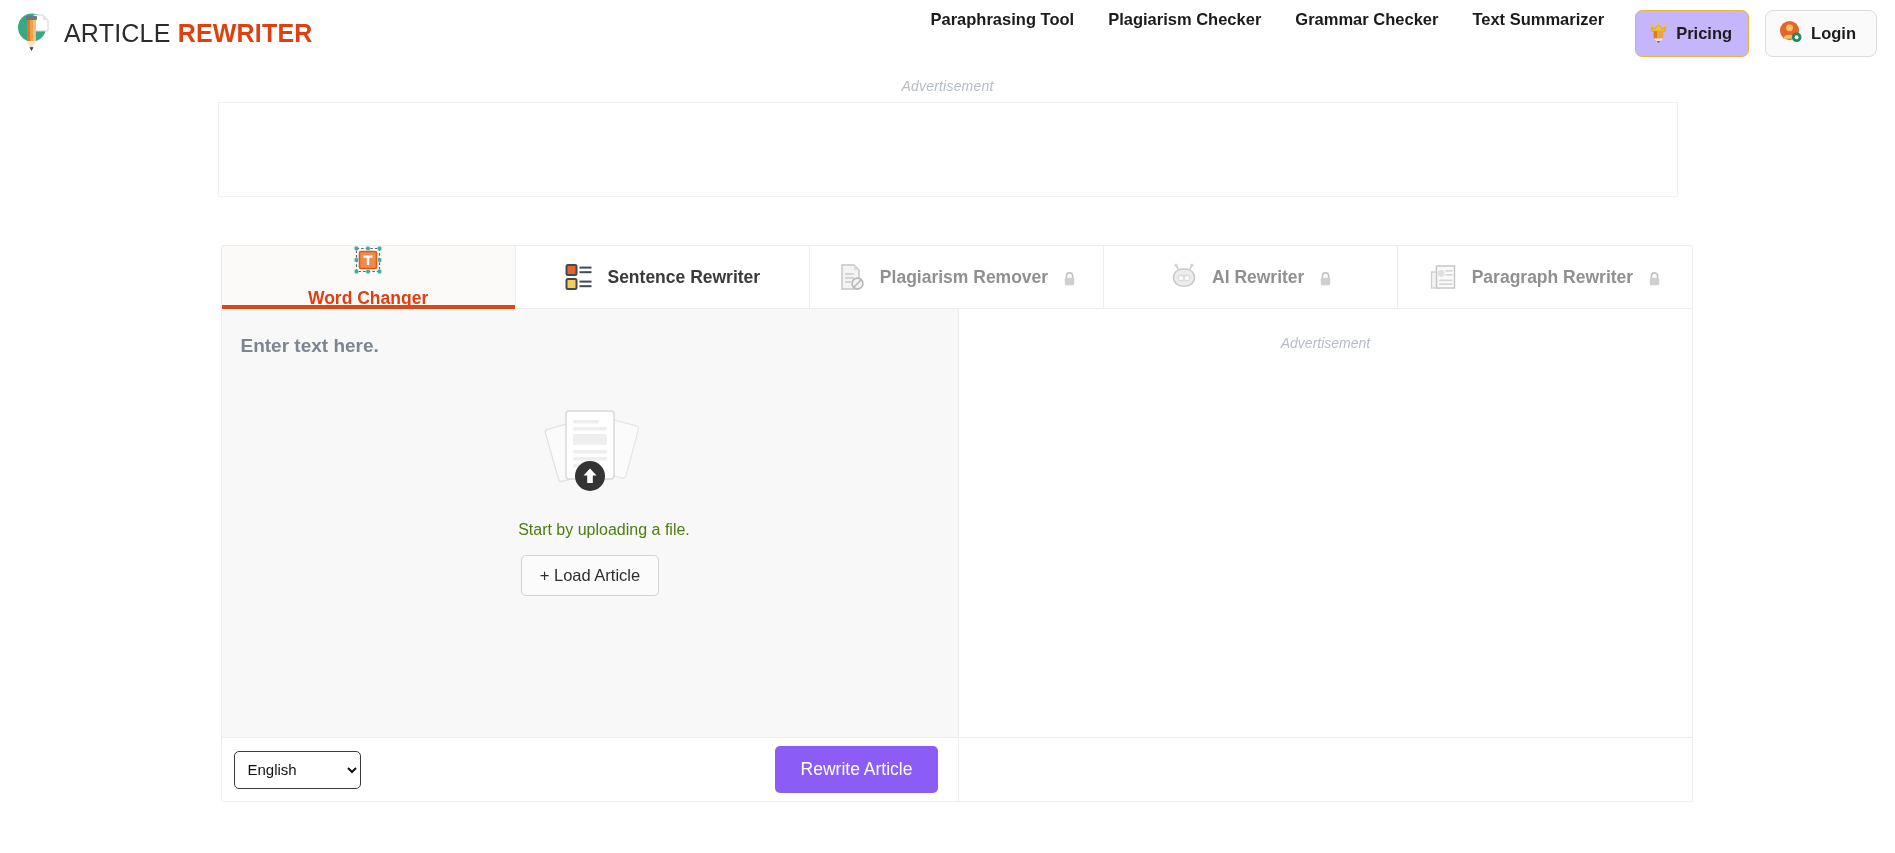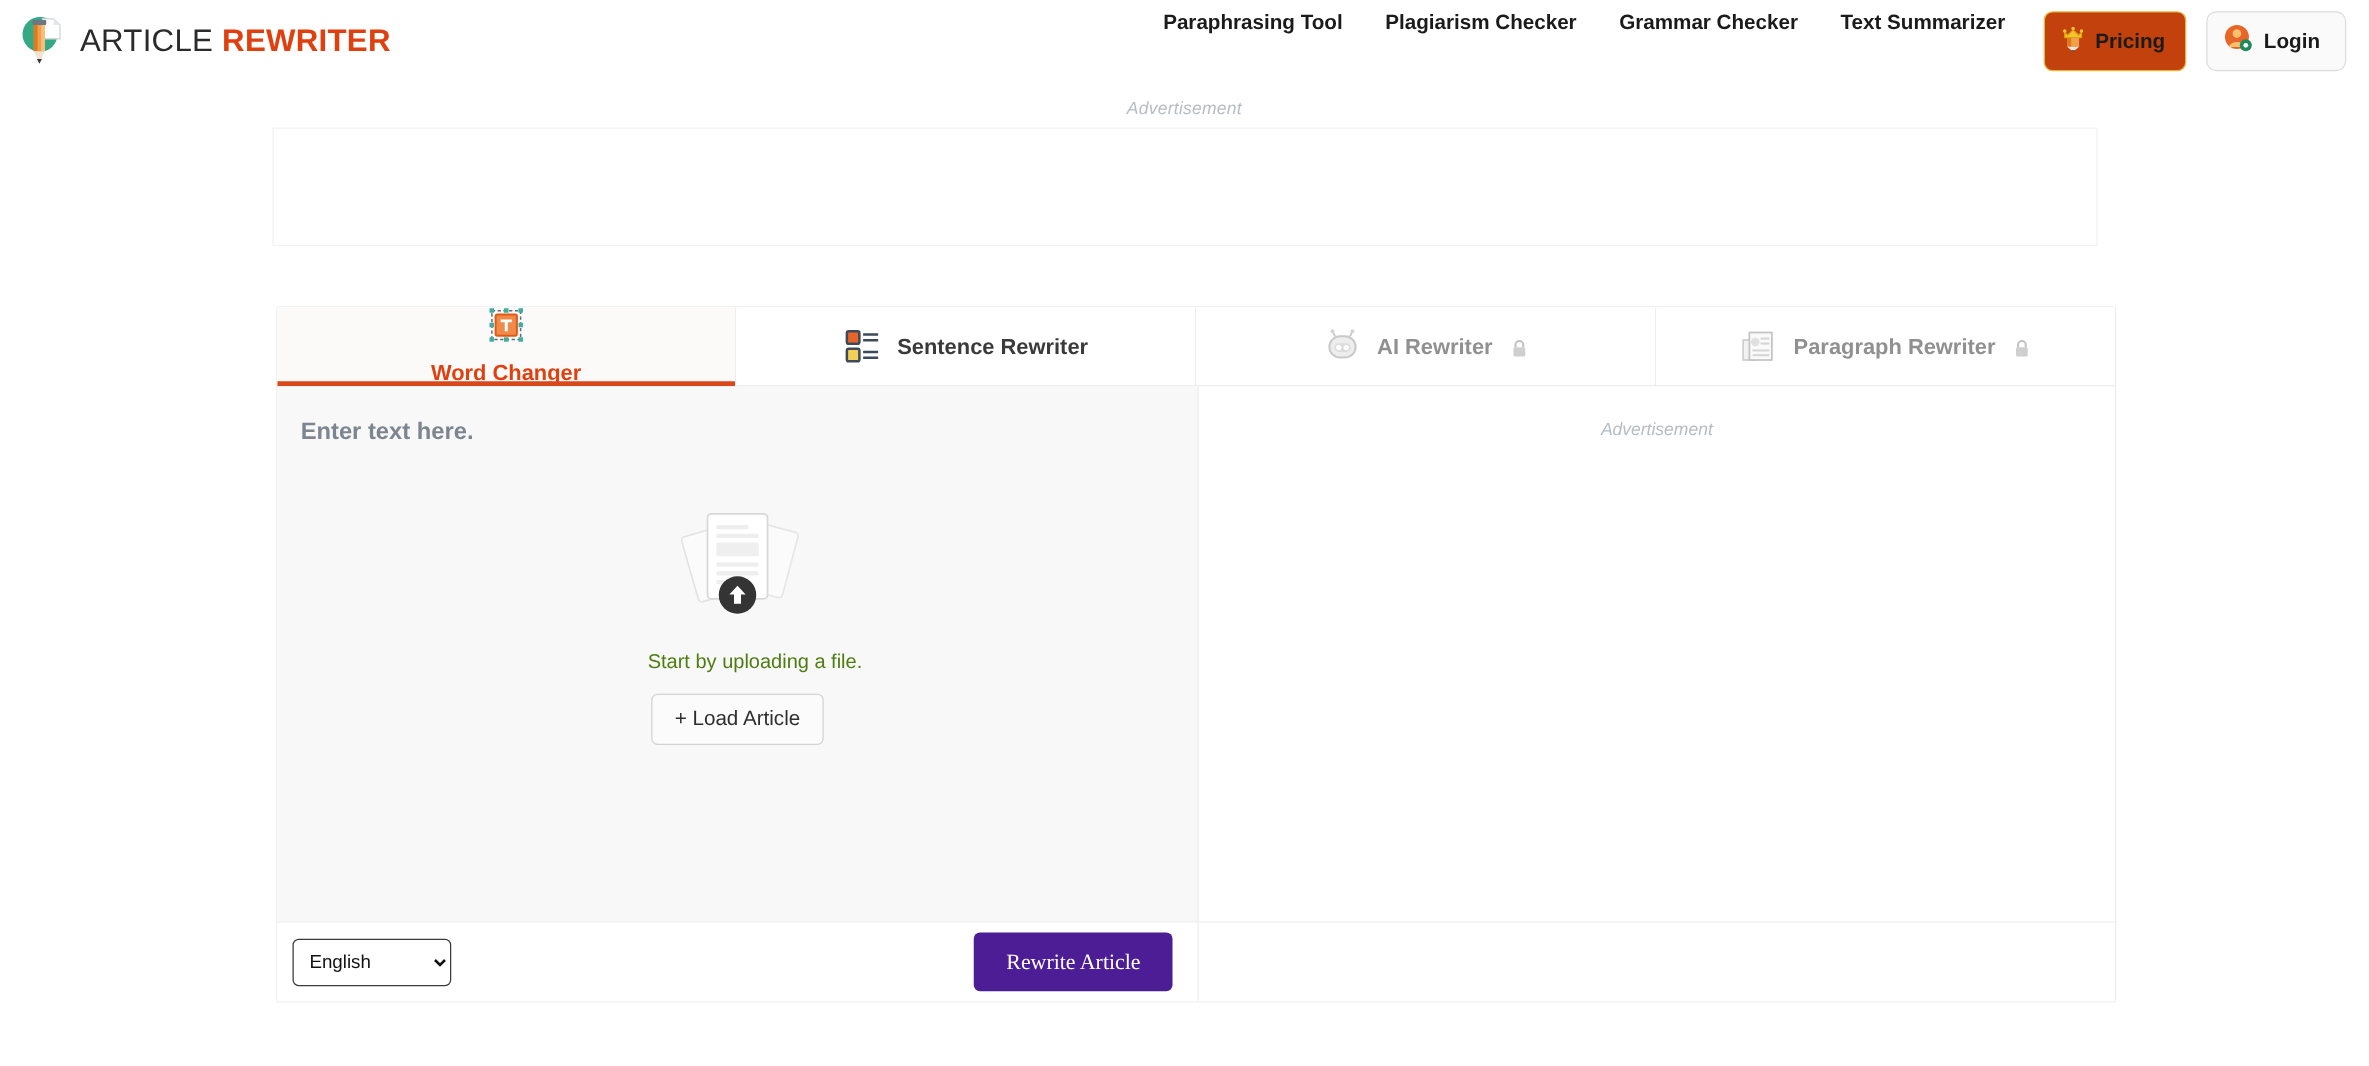--- a/index.html
+++ b/index.html
@@ -49,21 +49,21 @@
     padding: 0 17px;
     white-space: nowrap;
     cursor: pointer;
   }
   .btn-pricing {
     display: flex; align-items: center; gap: 7px;
     margin-left: 14px;
     padding: 9px 16px 9px 12px;
     border: 1px solid #e6b93d;
     border-radius: 7px;
-    background: #c2410c;
+    background: #c4b5fd;
     font-size: 16.5px; font-weight: 700; color: #1b1b1b;
     white-space: nowrap; cursor: pointer;
   }
   .btn-login {
     display: flex; align-items: center; gap: 9px;
     margin-left: 16px;
     padding: 9px 20px 9px 13px;
     border: 1px solid #dcdcdc;
     border-radius: 8px;
     background: #fafafa;
@@ -222,30 +222,30 @@
     color: #111;
     background: #ffffff;
     border: 1px solid #3b3b3b;
     border-radius: 5px;
     padding: 7px 6px 7px 9px;
     width: 127px;
     height: 38px;
     cursor: pointer;
   }
   .btn-rewrite {
-    background: #4c1d95;
+    background: #8b5cf6;
     color: #ffffff;
     font-size: 17.5px;
     font-weight: 400;
     border: none;
     border-radius: 5px;
     padding: 13px 26px;
     cursor: pointer;
     margin-right: 6px;
-    font-family: Liberation Serif, serif;
+    font-family: Liberation Sans, sans-serif;
   }
   .footer-right { flex: 1 1 auto; height: 100%; }
 </style>
 </head>
 <body>
 
 <div class="header">
 
   <div class="brand">
     <span class="brand-logo">
@@ -339,20 +339,40 @@
             <rect x="2.5" y="17" width="10" height="10" rx="1.5" fill="#f2d055" stroke="#3e4a5a" stroke-width="2"></rect>
             <rect x="15.5" y="4.6" width="12" height="2" fill="#3e4a5a"></rect>
             <rect x="15.5" y="9.2" width="12" height="2" fill="#3e4a5a"></rect>
             <rect x="15.5" y="18.6" width="12" height="2" fill="#3e4a5a"></rect>
             <rect x="15.5" y="23.2" width="12" height="2" fill="#3e4a5a"></rect>
           </svg>
         </span>
         <span>Sentence Rewriter</span>
       </div>
 
+      <div class="tab locked">
+        <span class="tab-icon">
+          <svg viewBox="0 0 30 30" width="30" height="30">
+            <path d="M5 3 h12 l5 5 v19 H5 z" fill="#f4f4f4" stroke="#c4c4c4" stroke-width="1.4"></path>
+            <path d="M17 3 l5 5 h-5 z" fill="#dcdcdc"></path>
+            <rect x="8" y="11" width="9" height="1.8" fill="#d2d2d2"></rect>
+            <rect x="8" y="15" width="9" height="1.8" fill="#d2d2d2"></rect>
+            <rect x="8" y="19" width="6" height="1.8" fill="#d2d2d2"></rect>
+            <circle cx="20.5" cy="21.5" r="5.4" fill="#f4f4f4" stroke="#b8b8b8" stroke-width="1.6"></circle>
+            <line x1="17" y1="25" x2="24" y2="18" stroke="#b8b8b8" stroke-width="1.6"></line>
+          </svg>
+        </span>
+        <span>Plagiarism Remover</span>
+        <span class="lock-icon">
+          <svg viewBox="0 0 13 15" width="13" height="15">
+            <path d="M3.4 7 V4.9 a3.1 3.1 0 0 1 6.2 0 V7" fill="none" stroke="#c2c2c2" stroke-width="1.7"></path>
+            <rect x="1.8" y="6.8" width="9.4" height="7.4" rx="1.2" fill="#cfcfcf"></rect>
+          </svg>
+        </span>
+      </div>
 
       <div class="tab locked">
         <span class="tab-icon">
           <svg viewBox="0 0 30 30" width="30" height="30">
             <line x1="9" y1="7" x2="7" y2="3" stroke="#c9c9c9" stroke-width="1.5"></line>
             <line x1="21" y1="7" x2="23" y2="3" stroke="#c9c9c9" stroke-width="1.5"></line>
             <circle cx="7" cy="3" r="1.6" fill="#d4d4d4"></circle>
             <circle cx="23" cy="3" r="1.6" fill="#d4d4d4"></circle>
             <rect x="4.5" y="7" width="21" height="17" rx="8.5" fill="#ededed" stroke="#c9c9c9" stroke-width="1.6"></rect>
             <rect x="8.5" y="12.5" width="13" height="7" rx="3.5" fill="#dcdcdc"></rect>

